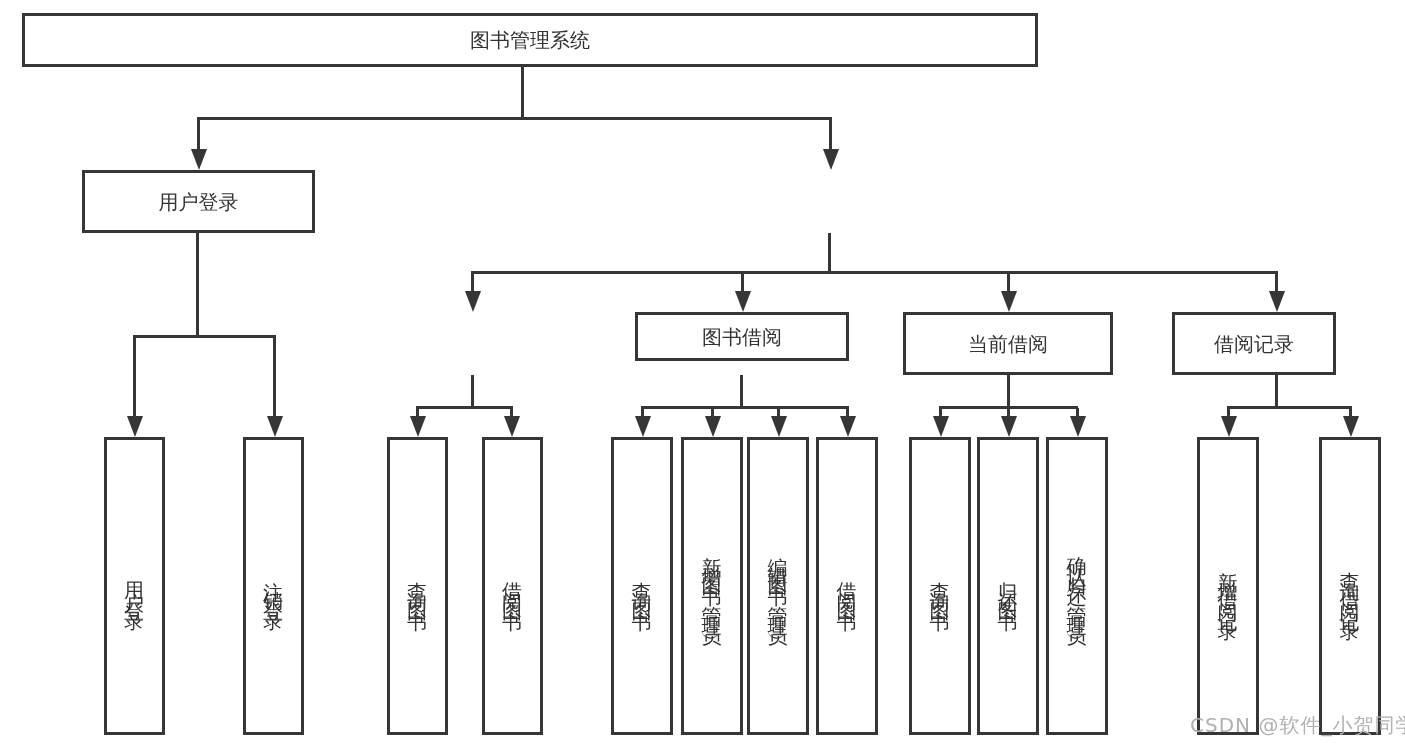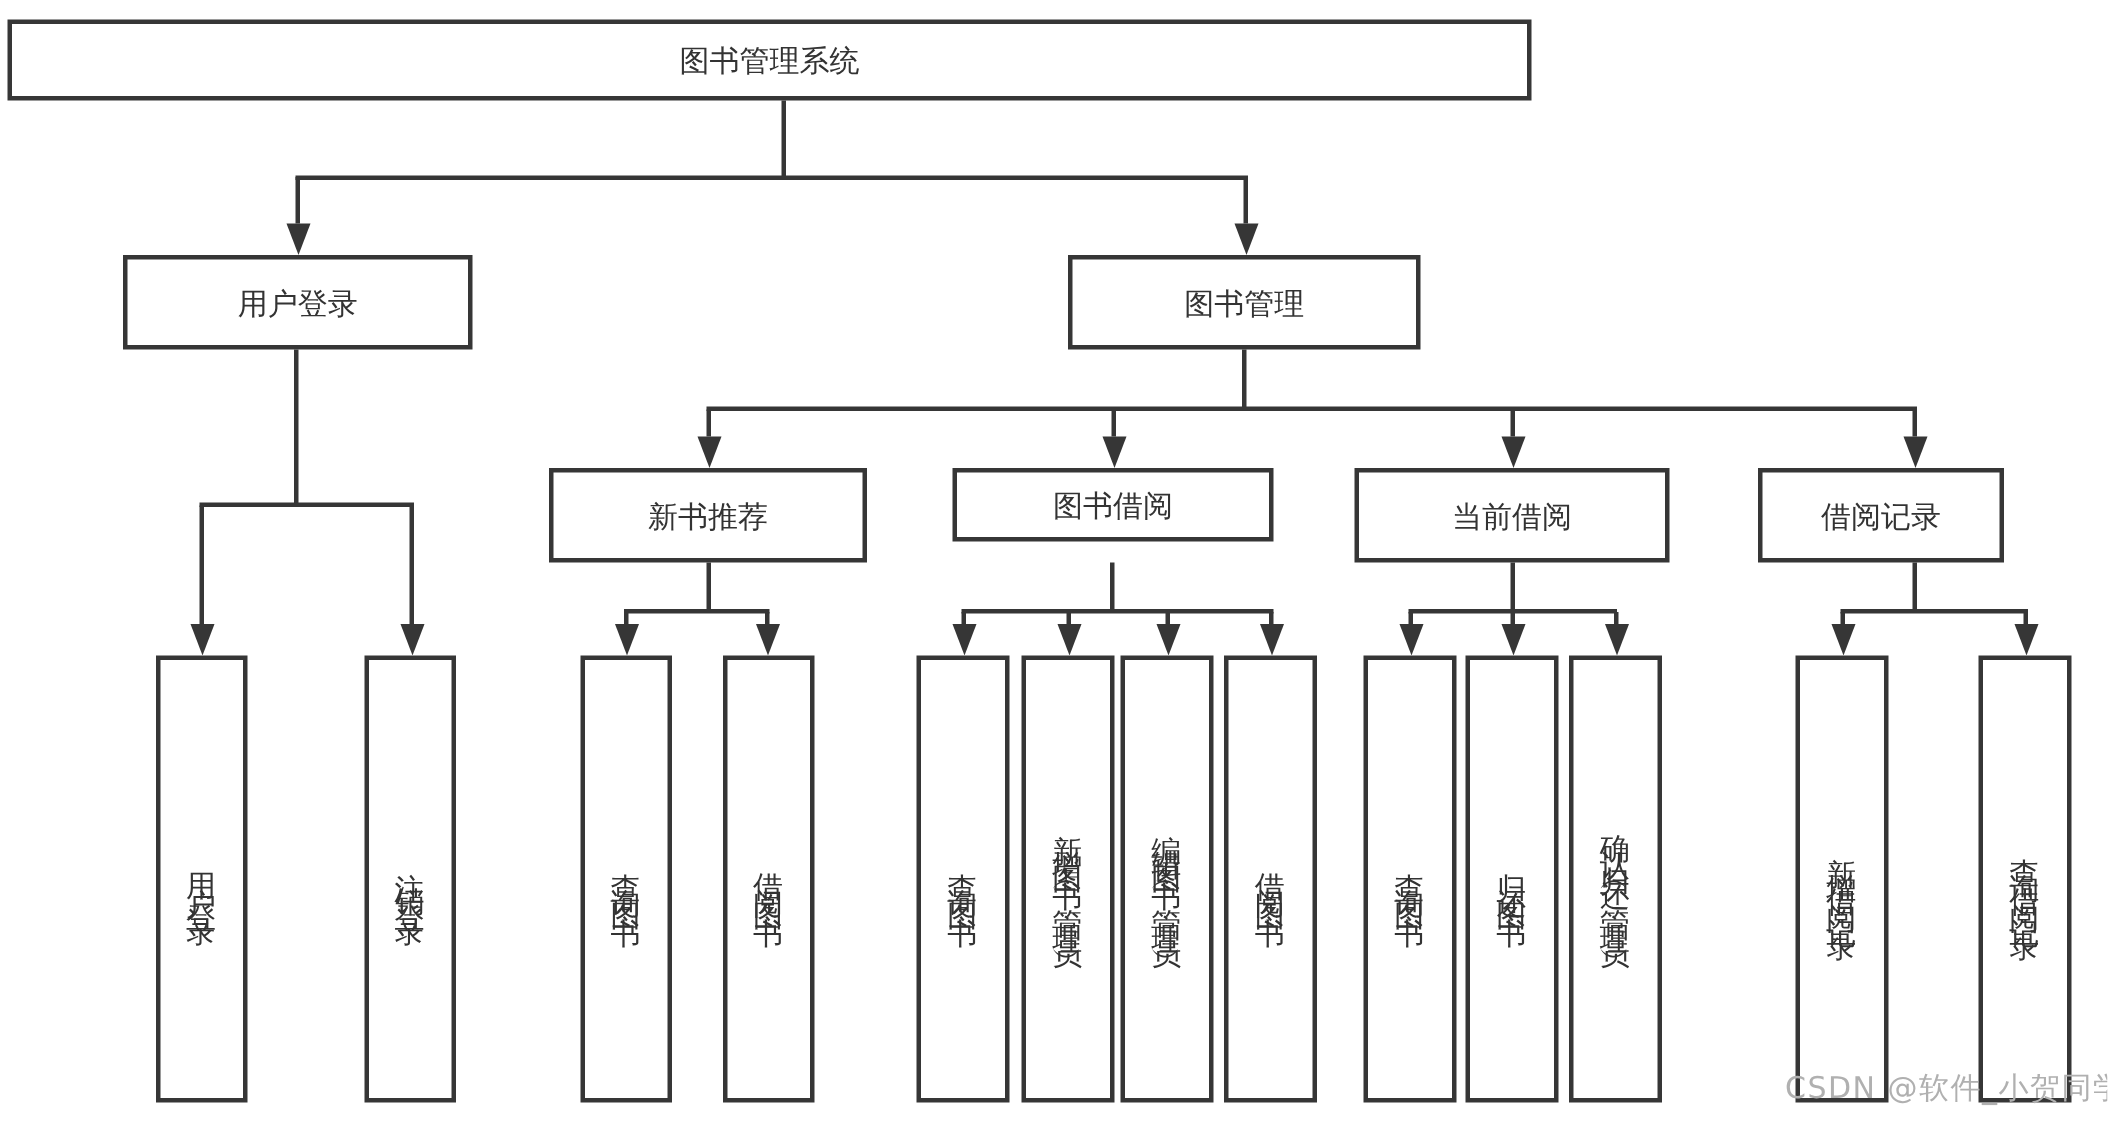--- a/index.html
+++ b/index.html
@@ -38,51 +38,45 @@
   .watermark{
     position:absolute;color:var(--wm);font-size:20px;white-space:nowrap;
     z-index:10;letter-spacing:1px;
   }
 </style>
 </head>
 <body>
 
 <div id="stage">
 
-  <div class="box hbox" style="left:5px;top:13px;width:1016px;height:54px">
+  <div class="box hbox" style="left:22px;top:13px;width:1016px;height:54px">
     <span class="lbl">图书管理系统</span>
   </div>
 
   <div class="vline" style="left:521px;top:67px;height:52px"></div>
   <div class="hline" style="left:197px;top:117px;width:635px"></div>
   <div class="arrow" style="left:197px;top:118px;height:31px"></div>
   <div class="arrow" style="left:829px;top:118px;height:31px"></div>
 
   <div class="box hbox" style="left:82px;top:170px;width:233px;height:63px">
     <span class="lbl">用户登录</span>
-  </div>
-  <div class="box hbox" style="left:712px;top:170px;width:235px;height:63px">
-    <span class="lbl">图书管理</span>
   </div>
 
   <div class="vline" style="left:196px;top:233px;height:103px"></div>
   <div class="hline" style="left:133px;top:335px;width:143px"></div>
   <div class="arrow" style="left:133px;top:337px;height:79px"></div>
   <div class="arrow" style="left:273px;top:337px;height:79px"></div>
 
   <div class="vline" style="left:828px;top:233px;height:40px"></div>
   <div class="hline" style="left:471px;top:271px;width:807px"></div>
   <div class="arrow" style="left:471px;top:273px;height:18px"></div>
   <div class="arrow" style="left:741px;top:273px;height:18px"></div>
   <div class="arrow" style="left:1007px;top:273px;height:18px"></div>
   <div class="arrow" style="left:1275px;top:273px;height:18px"></div>
 
-  <div class="box hbox" style="left:366px;top:312px;width:212px;height:63px">
-    <span class="lbl">新书推荐</span>
-  </div>
   <div class="box hbox" style="left:635px;top:312px;width:214px;height:49px">
     <span class="lbl">图书借阅</span>
   </div>
   <div class="box hbox" style="left:903px;top:312px;width:210px;height:63px">
     <span class="lbl">当前借阅</span>
   </div>
   <div class="box hbox" style="left:1172px;top:312px;width:164px;height:63px">
     <span class="lbl">借阅记录</span>
   </div>
 

